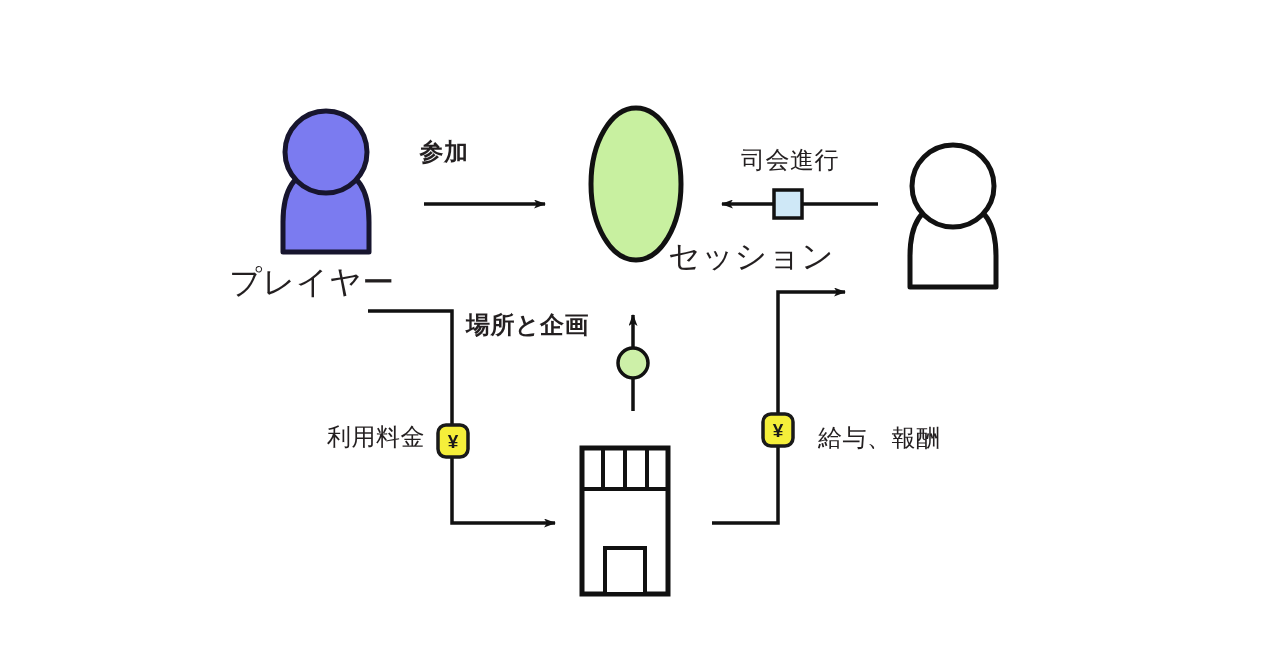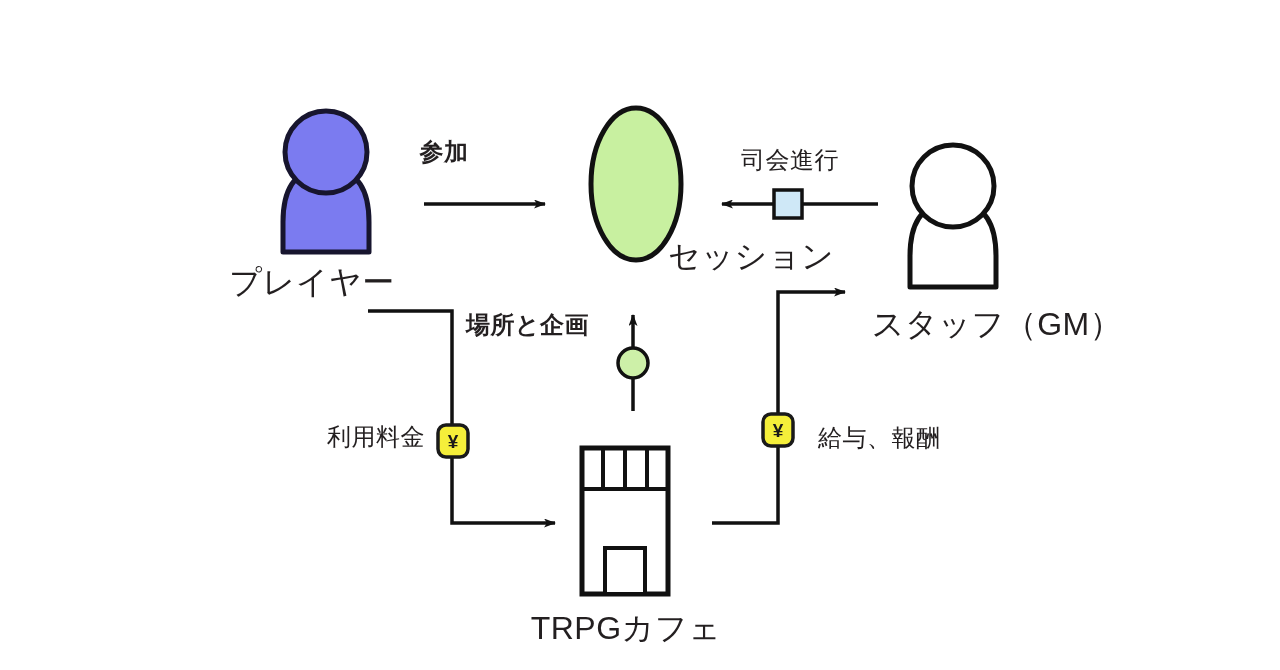--- a/index.html
+++ b/index.html
@@ -120,23 +120,21 @@
       <path d="M 712 523 L 778 523 L 778 292 L 845 292" fill="none" stroke="#111111" stroke-width="3.5" marker-end="url(#arrowhead)"></path>
       <rect x="763" y="414" width="30" height="32" rx="8" ry="8" fill="#f5ef3a" stroke="#1a1a1a" stroke-width="3.5"></rect>
       <text x="778" y="437" text-anchor="middle" font-family="'Liberation Sans', sans-serif" font-size="19" font-weight="bold" fill="#1a1a1a">¥</text>
     </g>
   </svg>
 
   <div class="dg-label lbl-node lbl-center" style="left:312px; top:266px;">プレイヤー</div>
 
   <div class="dg-label lbl-node" style="left:668px; top:240px;">セッション</div>
 
-  <div class="dg-label lbl-node lbl-center" style="left:997px; top:308px;">スタッフ（GM）</div>
 
-  <div class="dg-label lbl-node lbl-center" style="left:626px; top:612px;">TRPGカフェ</div>
 
   <div class="dg-label lbl-flow lbl-center" style="left:444px; top:140px;font-weight:bold;">参加</div>
 
   <div class="dg-label lbl-flow lbl-center" style="left:790px; top:148px;text-align:right;">司会進行</div>
 
   <div class="dg-label lbl-flow" style="left:292px; top:425px;margin-left:35px;">利用料金</div>
 
   <div class="dg-label lbl-flow" style="left:466px; top:313px;font-weight:bold;">場所と企画</div>
 
   <div class="dg-label lbl-flow" style="left:818px; top:426px;">給与、報酬</div>

